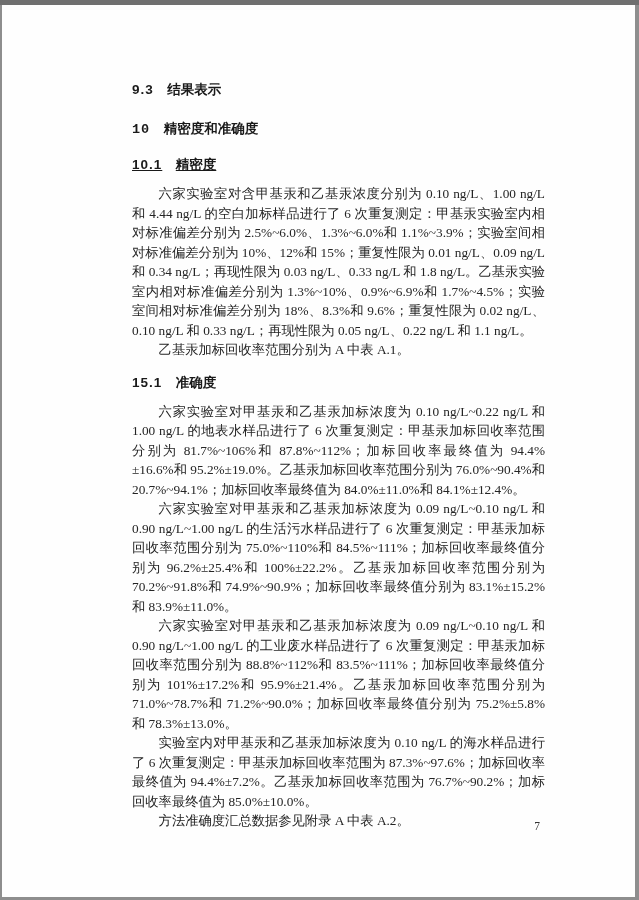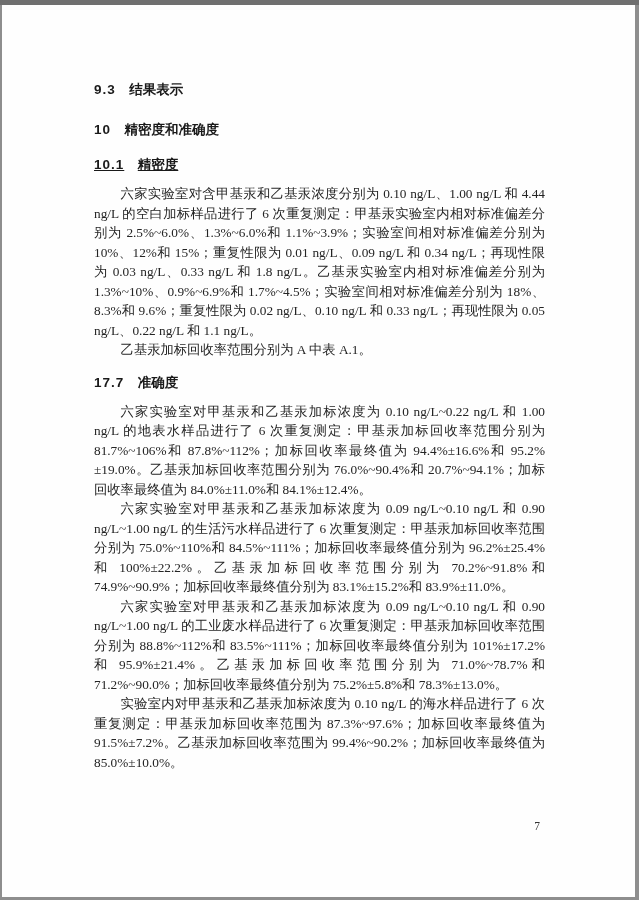--- a/index.html
+++ b/index.html
@@ -26,41 +26,42 @@
     bottom: 3px;
     background: #fefefe;
   }
   .content {
     position: relative;
     padding: 75px 90px 0 92px;
     color: #242424;
     font-family: "Liberation Serif", "DejaVu Serif", serif;
     font-size: 13.3px;
     line-height: 19.5px;
+    margin-left: 38px;
   }
   .hd {
     font-family: "Liberation Sans", "DejaVu Sans", sans-serif;
     font-weight: bold;
     color: #1a1a1a;
     font-size: 13.5px;
     line-height: 20px;
   }
   .hd .hnum {
     margin-right: 1em;
     letter-spacing: 1px;
   }
   .para {
     margin: 0;
     text-indent: 2em;
     text-align: justify;
   }
   .mt9  { margin-top: 9px; }
   .mt13 { margin-top: 13px; }
   .mt15 { margin-top: 15px; text-decoration: underline; }
-  .mt20 { margin-top: 20px; }
+  .mt20 { margin-top: 20px; font-family: Liberation Mono, monospace; }
   .page-number {
     position: absolute;
     left: 527px;
     top: 815px;
     width: 16px;
     text-align: center;
     font-family: "Liberation Serif", "DejaVu Serif", serif;
     font-size: 11.5px;
     color: #333;
   }
@@ -83,24 +84,25 @@
     </div>
 
     <div class="hd mt15">
       <span class="hnum">10.1</span><span>精密度</span>
     </div>
 
     <p class="para mt9">六家实验室对含甲基汞和乙基汞浓度分别为 0.10 ng/L、1.00 ng/L 和 4.44 ng/L 的空白加标样品进行了 6 次重复测定：甲基汞实验室内相对标准偏差分别为 2.5%~6.0%、1.3%~6.0%和 1.1%~3.9%；实验室间相对标准偏差分别为 10%、12%和 15%；重复性限为 0.01 ng/L、0.09 ng/L 和 0.34 ng/L；再现性限为 0.03 ng/L、0.33 ng/L 和 1.8 ng/L。乙基汞实验室内相对标准偏差分别为 1.3%~10%、0.9%~6.9%和 1.7%~4.5%；实验室间相对标准偏差分别为 18%、8.3%和 9.6%；重复性限为 0.02 ng/L、0.10 ng/L 和 0.33 ng/L；再现性限为 0.05 ng/L、0.22 ng/L 和 1.1 ng/L。</p>
     <p class="para">乙基汞加标回收率范围分别为 A 中表 A.1。</p>
 
     <div class="hd mt13">
-      <span class="hnum">17.7</span><span>准确度</span>
+      <span class="hnum">15.1</span><span>准确度</span>
     </div>
 
     <p class="para mt9">六家实验室对甲基汞和乙基汞加标浓度为 0.10 ng/L~0.22 ng/L 和 1.00 ng/L 的地表水样品进行了 6 次重复测定：甲基汞加标回收率范围分别为 81.7%~106%和 87.8%~112%；加标回收率最终值为 94.4%±16.6%和 95.2%±19.0%。乙基汞加标回收率范围分别为 76.0%~90.4%和 20.7%~94.1%；加标回收率最终值为 84.0%±11.0%和 84.1%±12.4%。</p>
     <p class="para">六家实验室对甲基汞和乙基汞加标浓度为 0.09 ng/L~0.10 ng/L 和 0.90 ng/L~1.00 ng/L 的生活污水样品进行了 6 次重复测定：甲基汞加标回收率范围分别为 75.0%~110%和 84.5%~111%；加标回收率最终值分别为 96.2%±25.4%和 100%±22.2%。乙基汞加标回收率范围分别为 70.2%~91.8%和 74.9%~90.9%；加标回收率最终值分别为 83.1%±15.2%和 83.9%±11.0%。</p>
     <p class="para">六家实验室对甲基汞和乙基汞加标浓度为 0.09 ng/L~0.10 ng/L 和 0.90 ng/L~1.00 ng/L 的工业废水样品进行了 6 次重复测定：甲基汞加标回收率范围分别为 88.8%~112%和 83.5%~111%；加标回收率最终值分别为 101%±17.2%和 95.9%±21.4%。乙基汞加标回收率范围分别为 71.0%~78.7%和 71.2%~90.0%；加标回收率最终值分别为 75.2%±5.8%和 78.3%±13.0%。</p>
-    <p class="para">实验室内对甲基汞和乙基汞加标浓度为 0.10 ng/L 的海水样品进行了 6 次重复测定：甲基汞加标回收率范围为 87.3%~97.6%；加标回收率最终值为 91.5%±7.2%。乙基汞加标回收率范围为 99.4%~90.2%；加标回收率最终值为 85.0%±10.0%。</p>
+    <p class="para">实验室内对甲基汞和乙基汞加标浓度为 0.10 ng/L 的海水样品进行了 6 次重复测定：甲基汞加标回收率范围为 87.3%~97.6%；加标回收率最终值为 94.4%±7.2%。乙基汞加标回收率范围为 76.7%~90.2%；加标回收率最终值为 85.0%±10.0%。</p>
+    <p class="para">方法准确度汇总数据参见附录 A 中表 A.2。</p>
 
   </div>
 
   <div class="page-number">7</div>
 </div>
 
 </body></html>

